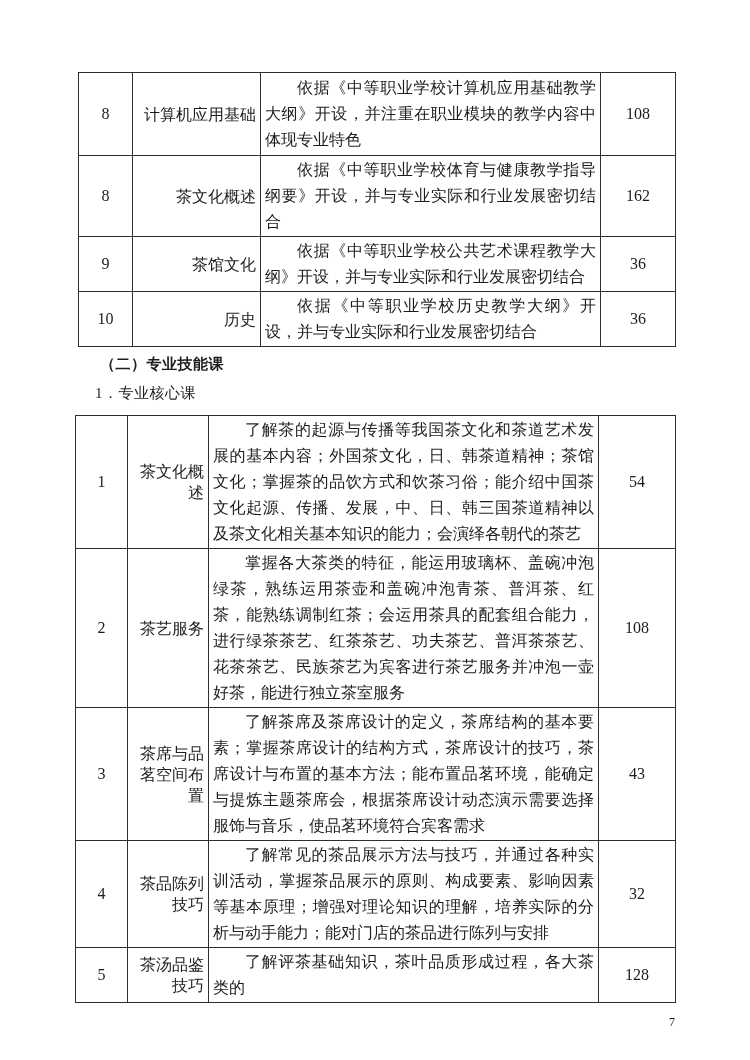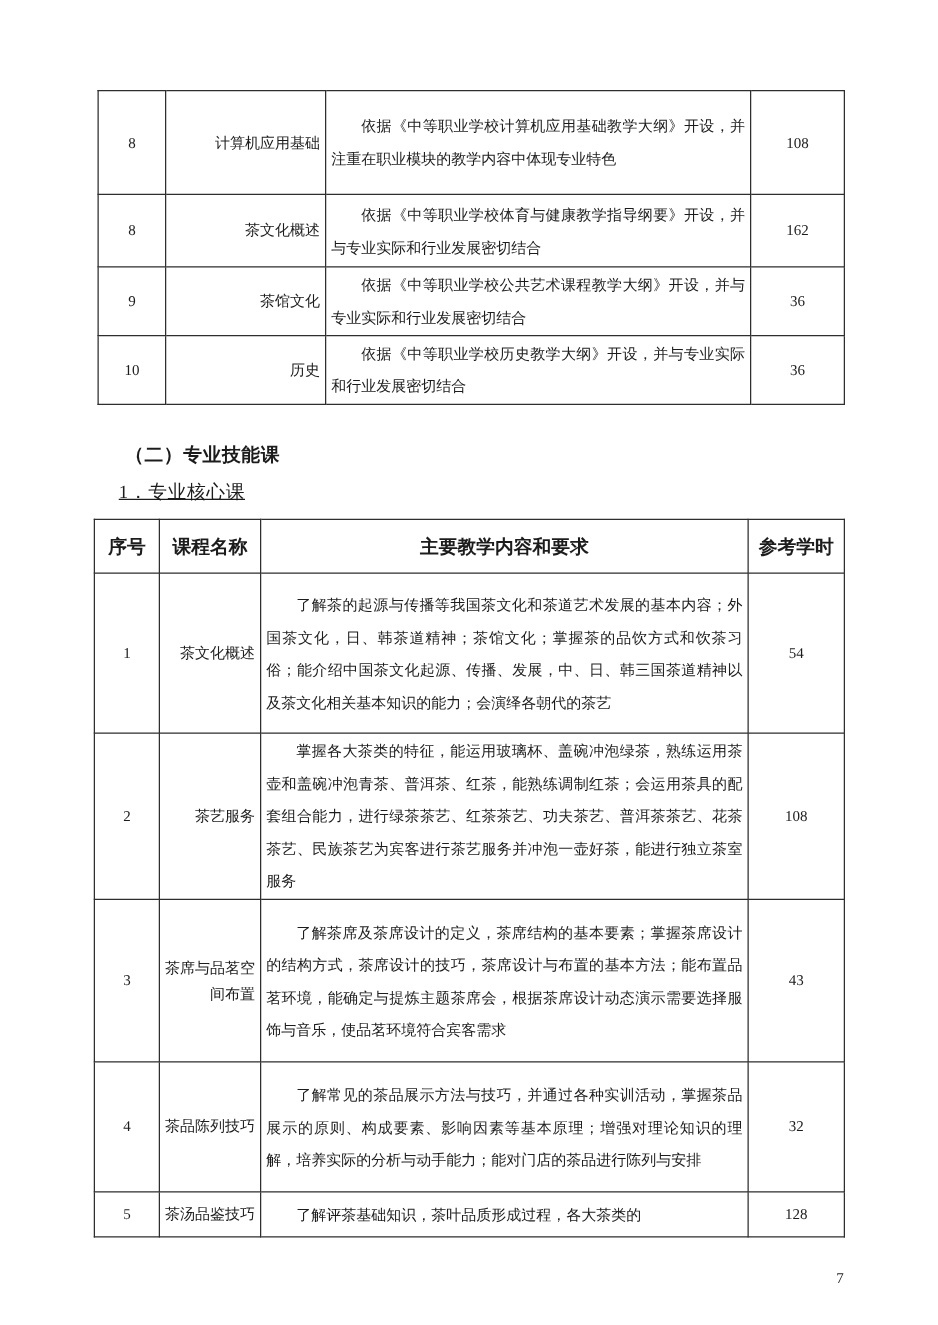--- a/index.html
+++ b/index.html
@@ -16,21 +16,21 @@
     color: #1c1c1c;
     overflow: hidden;
   }
   table.tbl {
     position: absolute;
     border-collapse: collapse;
     table-layout: fixed;
   }
   .tbl td {
     border: 1px solid #2e2e2e;
-    font-size: 12px;
+    font-size: 16px;
     vertical-align: middle;
     padding: 1px 4px;
     overflow: hidden;
   }
   .c-no, .c-hours {
     text-align: center;
   }
   .c-name {
     text-align: right;
     line-height: 21px;
@@ -59,21 +59,20 @@
     font-size: 15px;
     font-weight: bold;
     letter-spacing: 0.5px;
   }
   .subheading {
     position: absolute;
     left: 95px;
     top: 384px;
     font-size: 15px;
     letter-spacing: 0.5px;
-    text-decoration: underline;
   }
   .page-num {
     position: absolute;
     left: 662px;
     top: 1015px;
     width: 20px;
     text-align: center;
     font-size: 12px;
   }
 </style>
@@ -129,26 +128,20 @@
   <div class="subheading">1．专业核心课</div>
 
   <table class="tbl tbl2">
     <colgroup>
       <col style="width:52px">
         <col style="width:81px">
         <col style="width:390px">
         <col style="width:77px">
     </colgroup>
     <tbody>
-      <tr class="hdr">
-        <td>序号</td>
-        <td>课程名称</td>
-        <td>主要教学内容和要求</td>
-        <td>参考学时</td>
-      </tr>
       <tr style="height:128px">
         <td class="c-no">1</td>
         <td class="c-name">茶文化概述</td>
         <td class="c-content">
             <div class="para">了解茶的起源与传播等我国茶文化和茶道艺术发展的基本内容；外国茶文化，日、韩茶道精神；茶馆文化；掌握茶的品饮方式和饮茶习俗；能介绍中国茶文化起源、传播、发展，中、日、韩三国茶道精神以及茶文化相关基本知识的能力；会演绎各朝代的茶艺</div>
           </td>
         <td class="c-hours">54</td>
       </tr>
       <tr style="height:130px">
         <td class="c-no">2</td>

